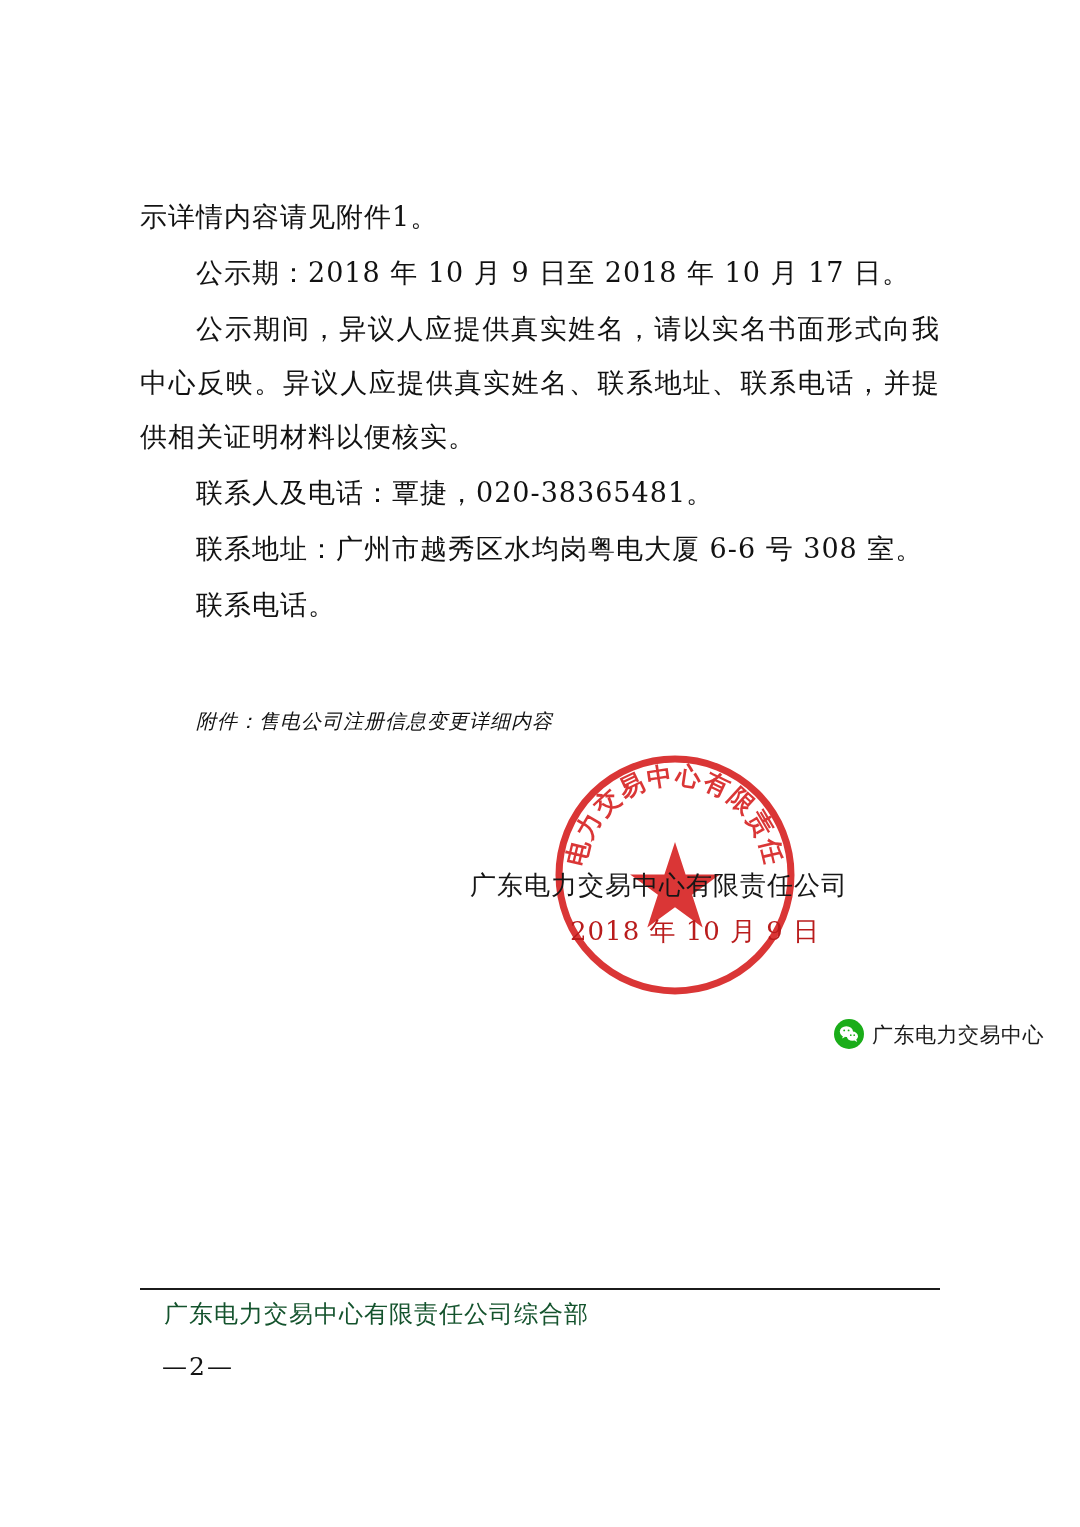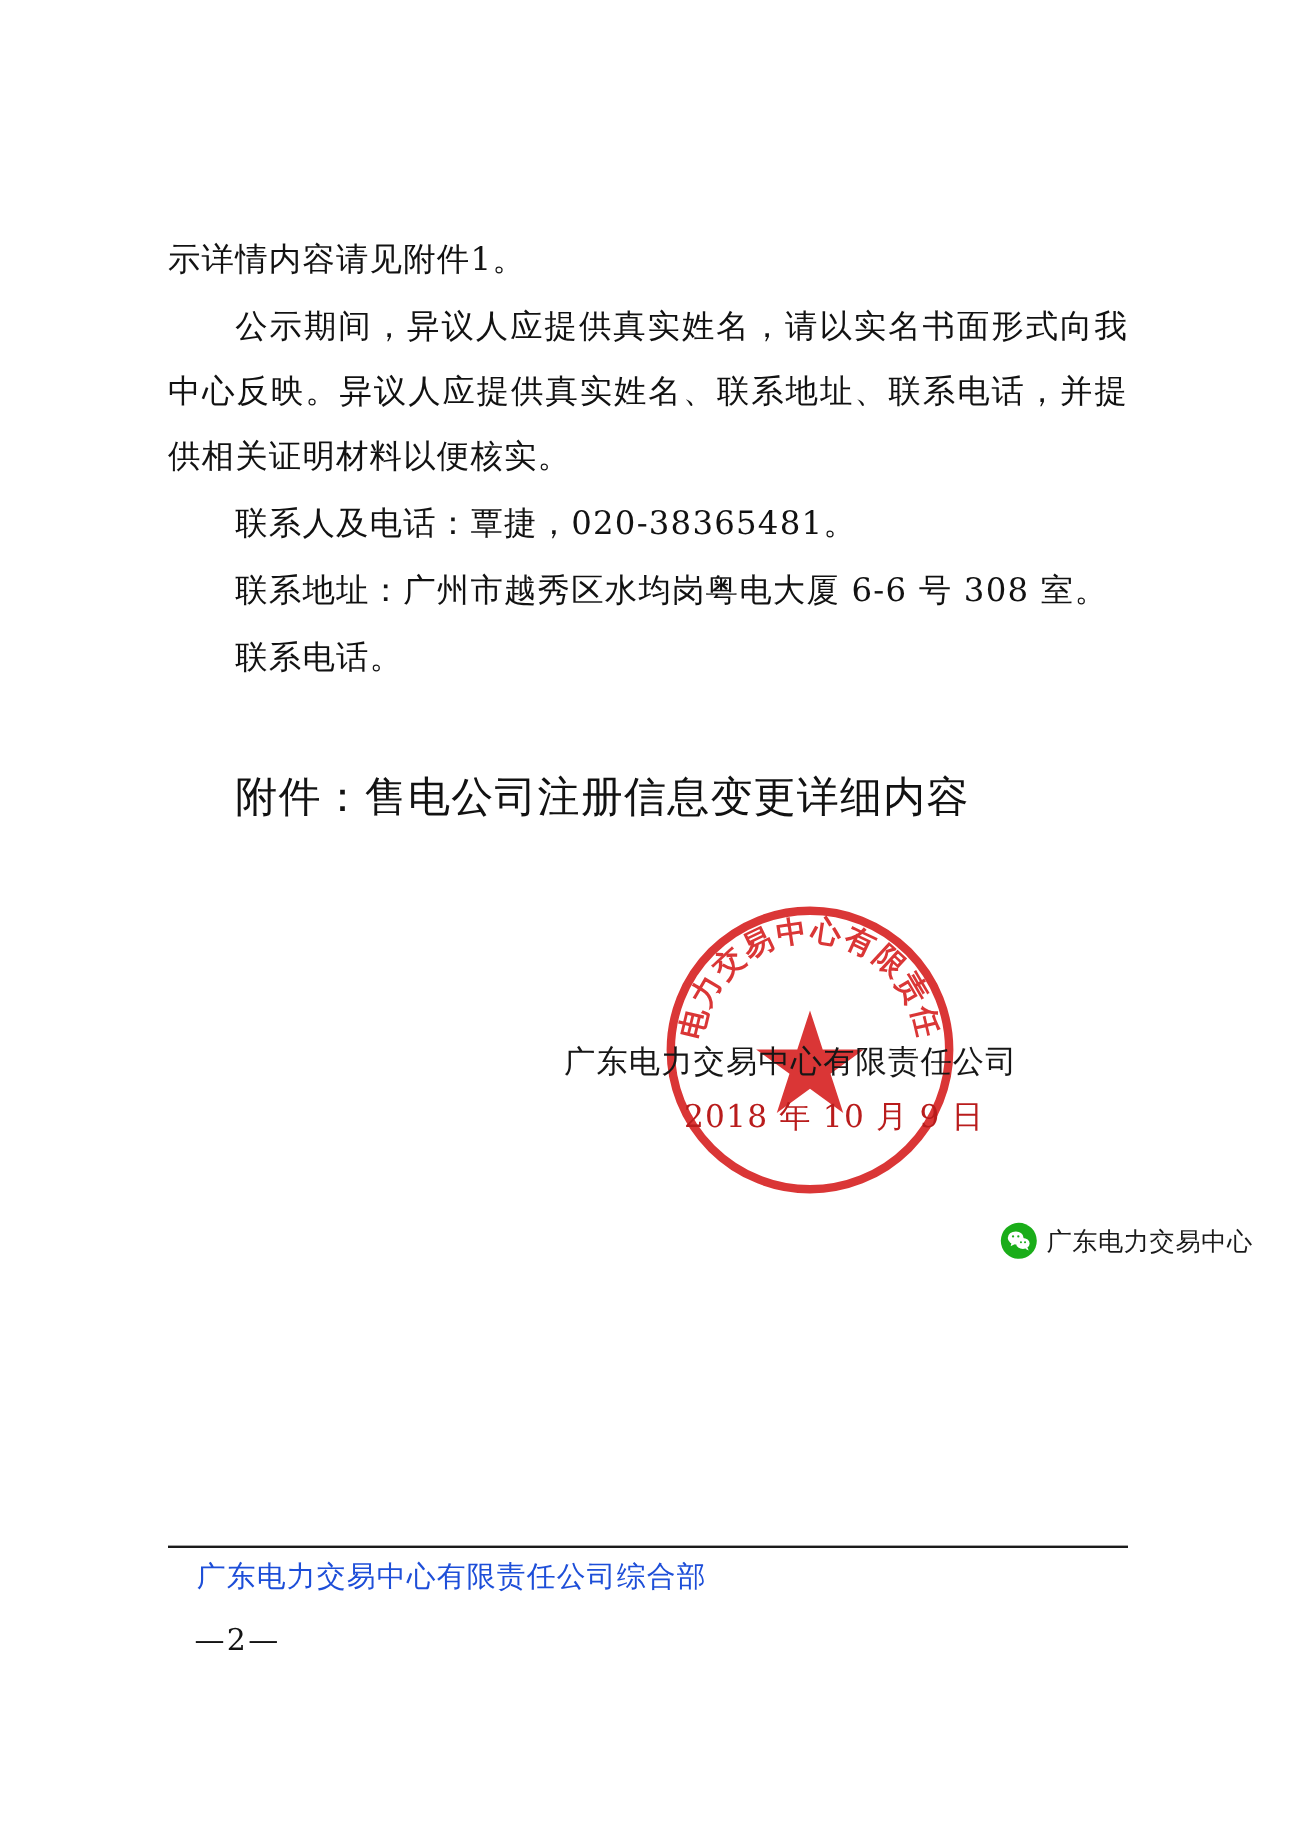--- a/index.html
+++ b/index.html
@@ -36,26 +36,27 @@
     letter-spacing: 1px;
     text-align: justify;
     margin: 0 0 2px 0;
     color: #121212;
   }
   .para.indent {
     text-indent: 56px;
   }
 
   .attachment-line {
-    font-size: 35px;
+    font-size: 20px;
     line-height: 54px;
     letter-spacing: 1px;
     text-indent: 56px;
     margin-top: 62px;
     color: #121212;
+    font-style: italic;
   }
 
   
   .signature {
     position: absolute;
     left: 470px;
     top: 862px;
     width: 430px;
     text-align: left;
     z-index: 3;
@@ -99,21 +100,21 @@
   }
   .footer-row {
     position: absolute;
     left: 140px;
     top: 1298px;
     width: 800px;
     display: flex;
     align-items: baseline;
     font-size: 24px;
     letter-spacing: 1px;
-    color: #1d4ed8;
+    color: #14532d;
   }
   .footer-left { padding-left: 24px; }
   .footer-right { padding-right: 22px; }
 
   .page-number {
     position: absolute;
     left: 162px;
     top: 1352px;
     font-size: 25px;
     letter-spacing: 2px;
@@ -146,20 +147,21 @@
     letter-spacing: 0.5px;
   }
 </style>
 </head>
 <body>
 
 <div class="page">
 
   <div class="doc-body">
     <p class="para">示详情内容请见附件1。</p>
+    <p class="para indent">公示期：2018 年 10 月 9 日至 2018 年 10 月 17 日。</p>
     <p class="para indent">公示期间，异议人应提供真实姓名，请以实名书面形式向我中心反映。异议人应提供真实姓名、联系地址、联系电话，并提供相关证明材料以便核实。</p>
     <p class="para indent">联系人及电话：覃捷，020-38365481。</p>
     <p class="para indent">联系地址：广州市越秀区水均岗粤电大厦 6-6 号 308 室。</p>
     <p class="para indent">联系电话。</p>
     <p class="attachment-line">附件：售电公司注册信息变更详细内容</p>
   </div>
 
   <div class="seal">
     <svg width="246" height="246" viewBox="0 0 246 246" xmlns="http://www.w3.org/2000/svg" aria-hidden="true">
       <defs>

